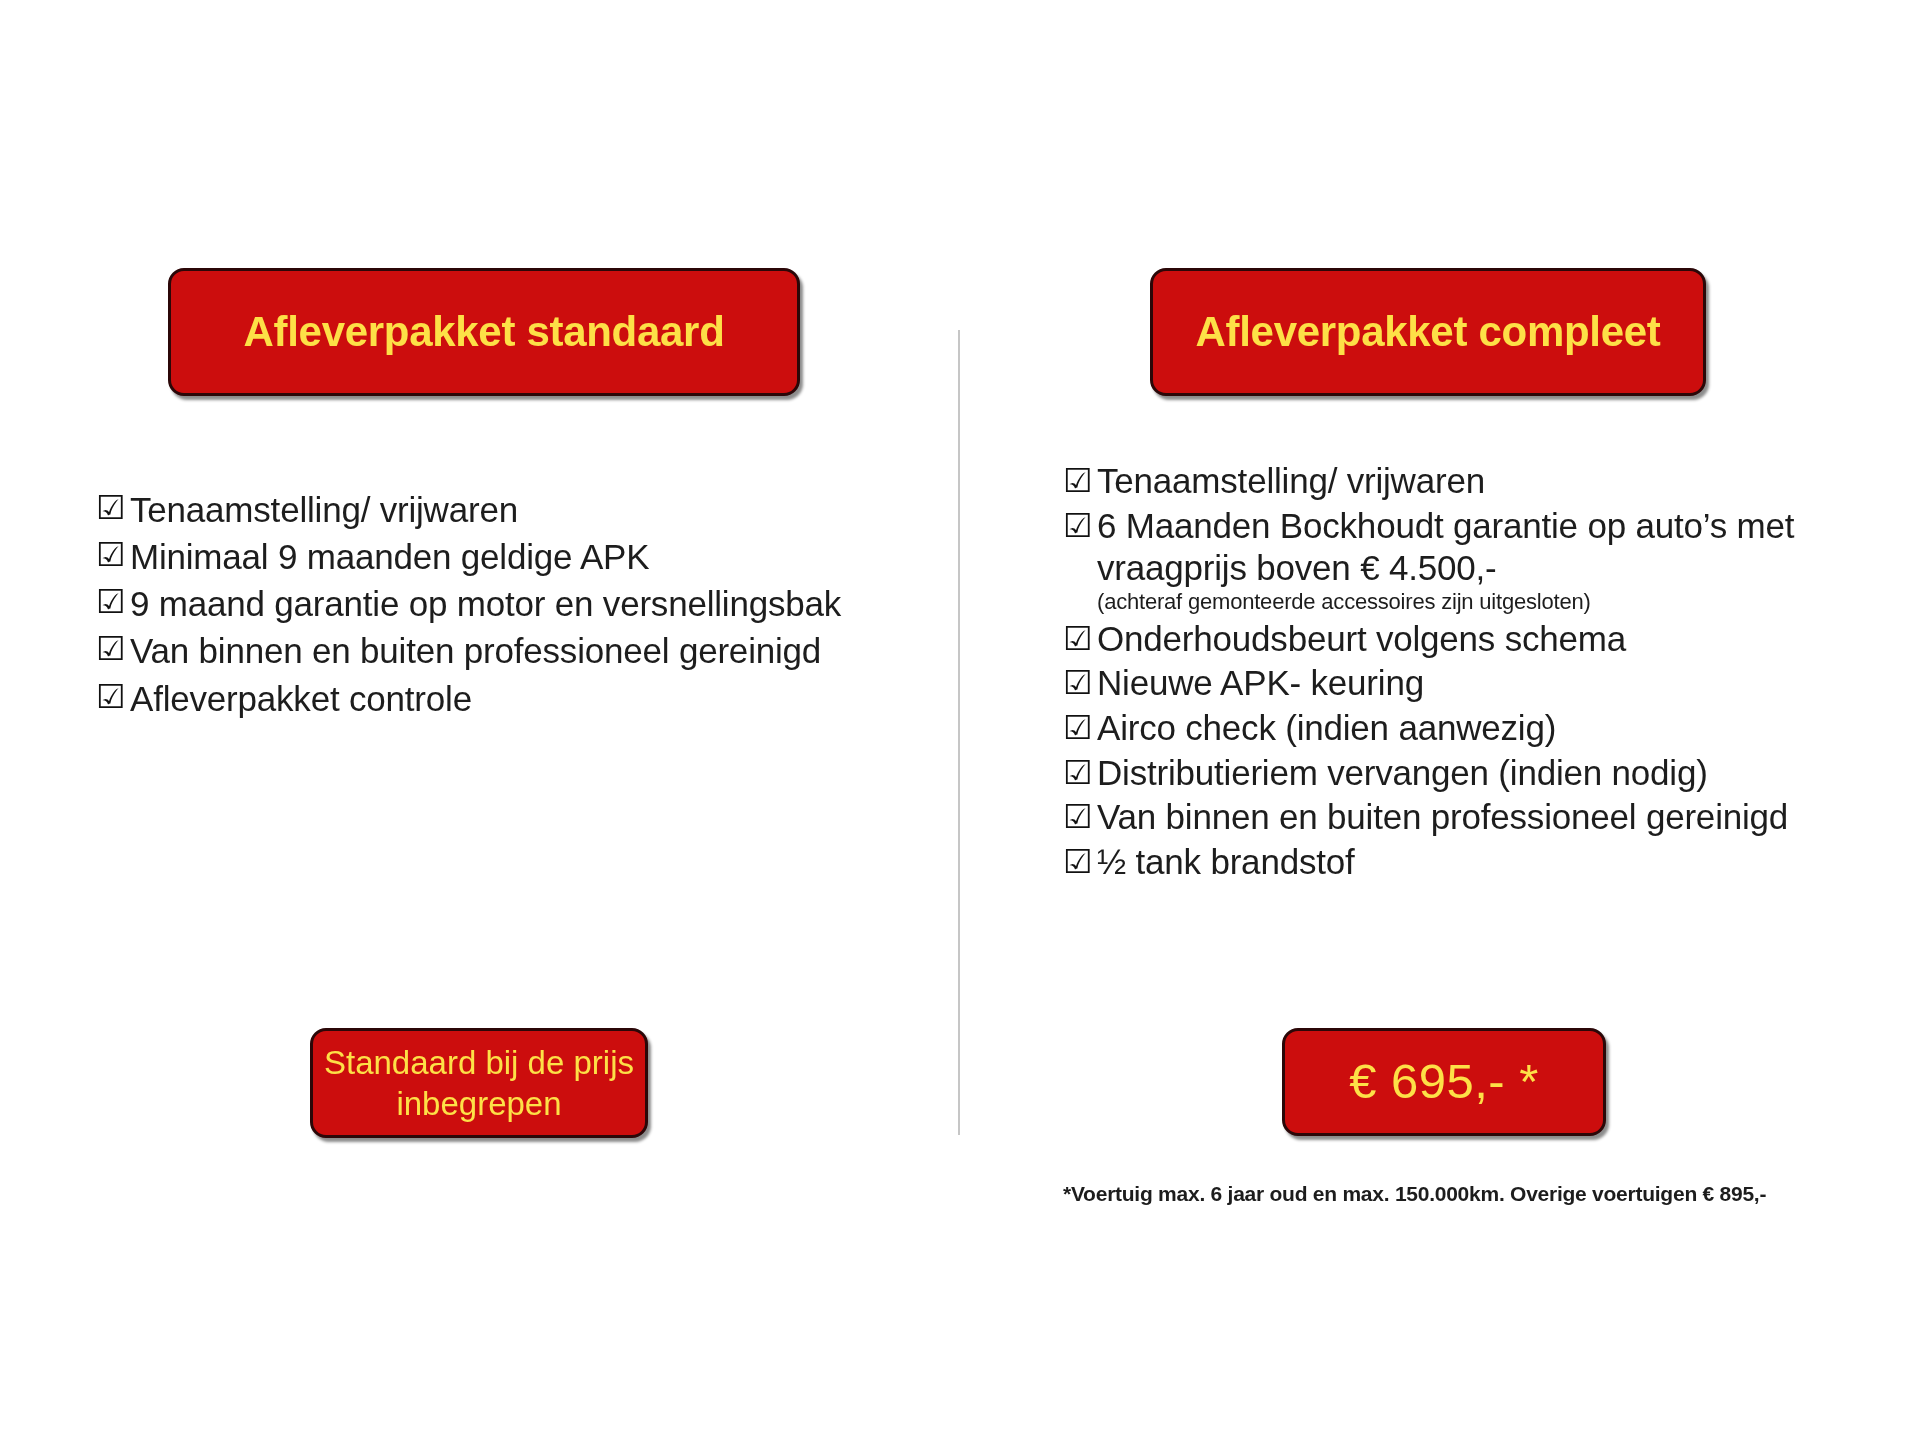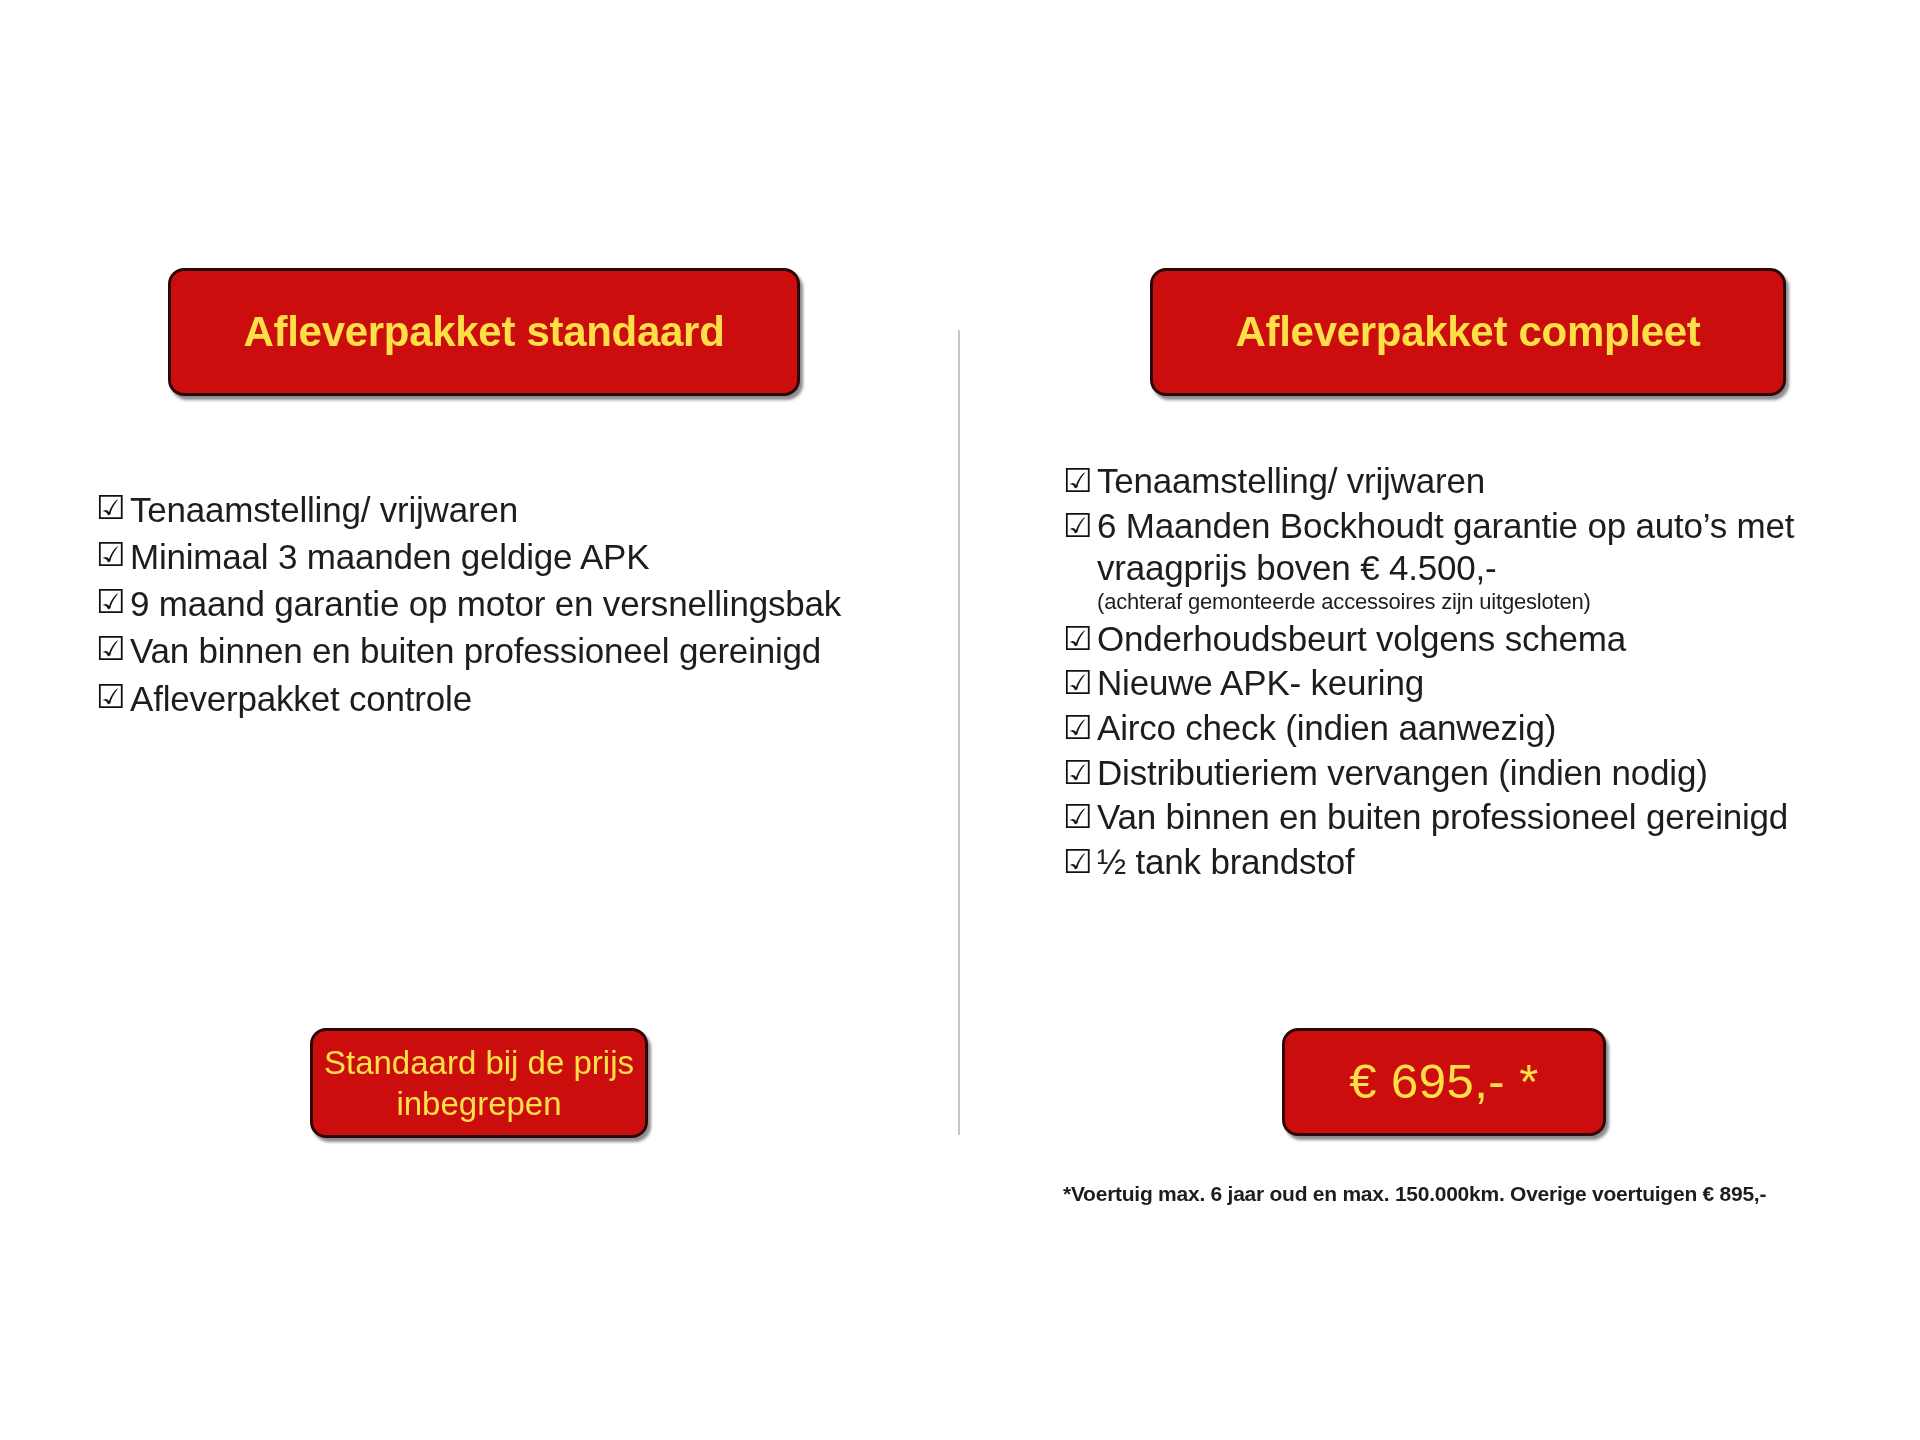--- a/index.html
+++ b/index.html
@@ -63,21 +63,21 @@
 
   #banner-standaard {
     left: 168px;
     top: 268px;
     width: 632px;
     height: 128px;
   }
   #banner-compleet {
     left: 1150px;
     top: 268px;
-    width: 636px;
+    width: 556px;
     height: 128px;
     text-align: center;
   }
 
   
   .checklist {
     position: absolute;
     list-style: none;
     margin: 0;
     padding: 0;
@@ -174,21 +174,21 @@
       <span class="banner-title">Afleverpakket standaard</span>
     </div>
 
     <ul class="checklist" id="list-standaard">
         <li class="check-item">
           <span class="check-box">☑</span>
           <span class="check-text">Tenaamstelling/ vrijwaren</span>
         </li>
         <li class="check-item">
           <span class="check-box">☑</span>
-          <span class="check-text">Minimaal 3 maanden geldige APK</span>
+          <span class="check-text">Minimaal 9 maanden geldige APK</span>
         </li>
         <li class="check-item">
           <span class="check-box">☑</span>
           <span class="check-text">9 maand garantie op motor en versnellingsbak</span>
         </li>
         <li class="check-item">
           <span class="check-box">☑</span>
           <span class="check-text">Van binnen en buiten professioneel gereinigd</span>
         </li>
         <li class="check-item">

